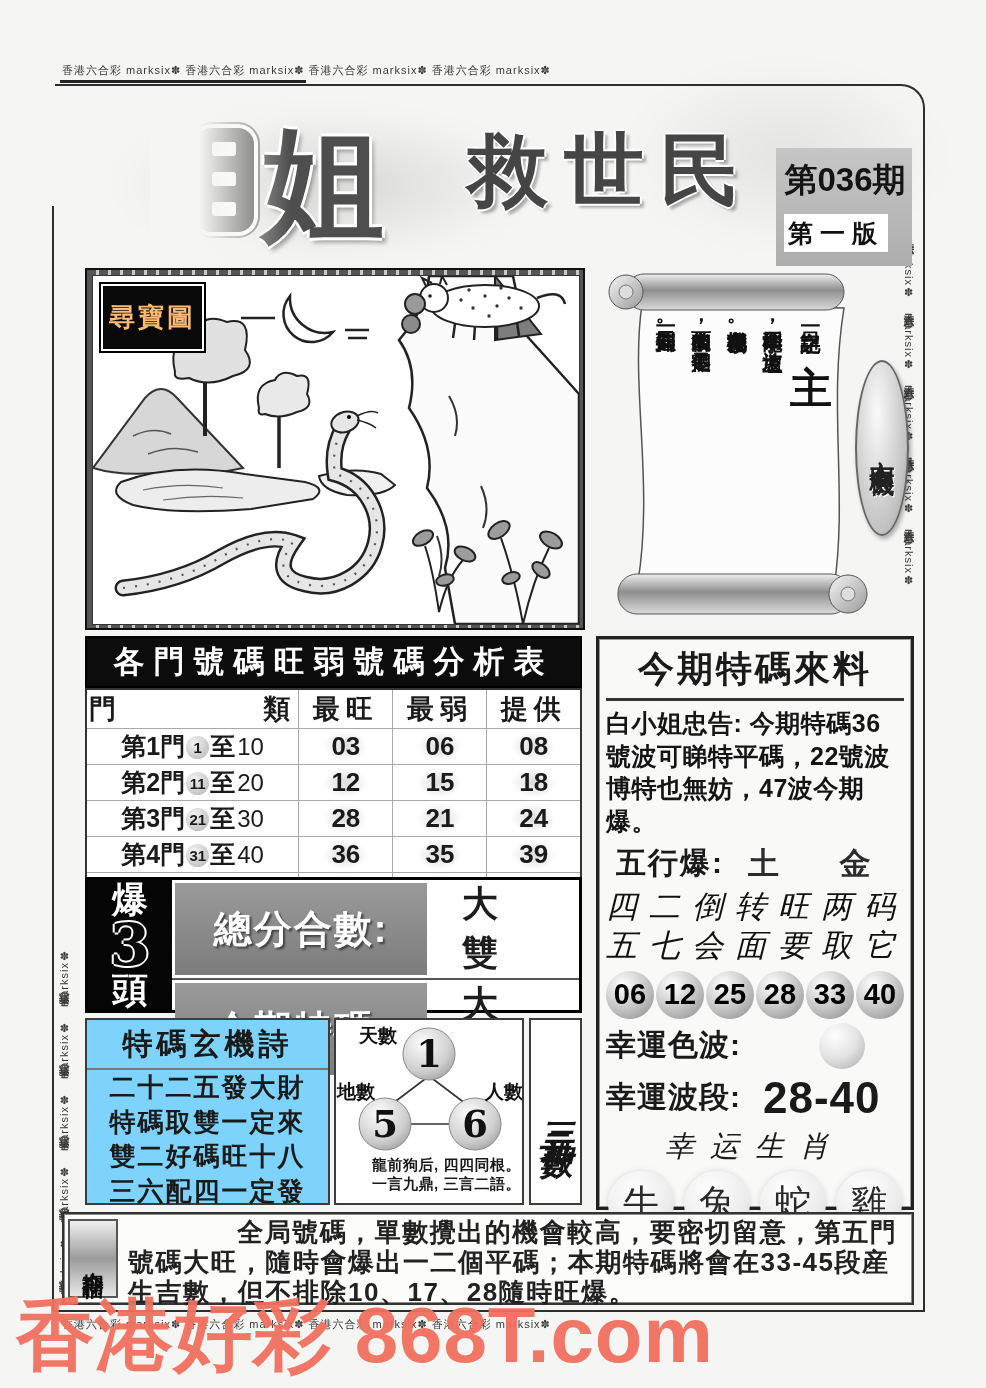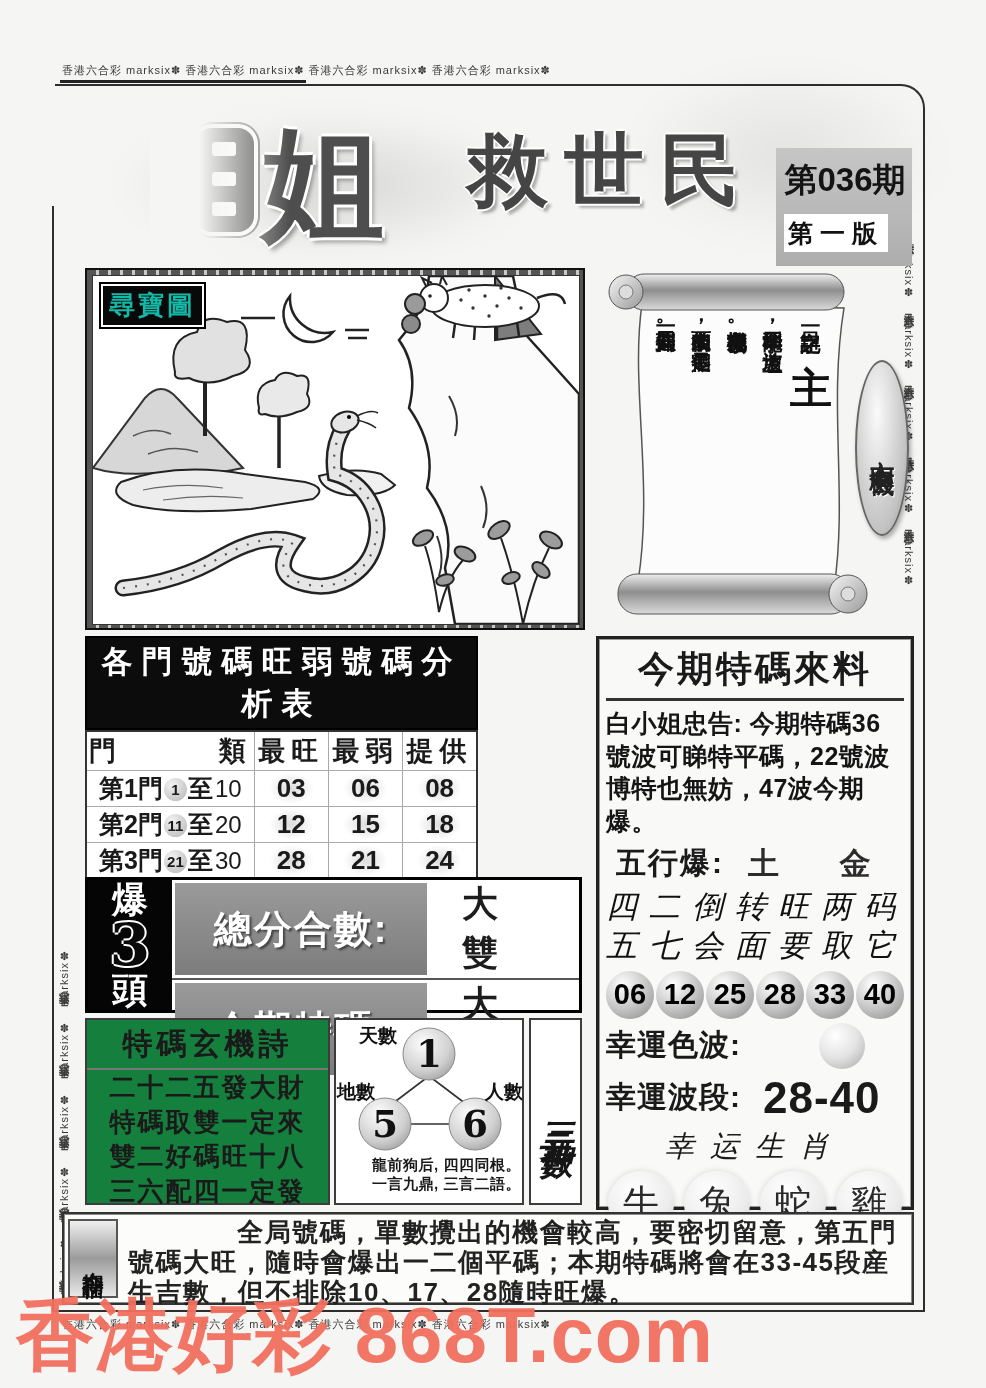--- a/index.html
+++ b/index.html
@@ -31,24 +31,24 @@
   #issue-box{position:absolute;left:776px;top:148px;width:136px;height:118px;
       background:linear-gradient(180deg,#c6c6c6,#adadad);}
   #issue{position:absolute;left:780px;top:158px;width:130px;text-align:center;font-size:33px;font-weight:bold;color:#141414;}
   #edition-box{position:absolute;left:784px;top:214px;width:104px;height:38px;background:#fff;
       display:flex;align-items:center;justify-content:center;}
   #edition{font-size:25px;font-weight:bold;letter-spacing:7px;color:#111;}
   
   #treasure{position:absolute;left:85px;top:268px;width:500px;height:362px;border:2px solid #111;
       background:repeating-linear-gradient(90deg,#555 0 9px,#c9c9c9 9px 12px);padding:5px;box-sizing:border-box;}
   #treasure-inner{position:relative;width:100%;height:100%;background:#fff;border:1px solid #333;}
-  #treasure-label{position:absolute;left:6px;top:6px;background:#090909;color:#14b8a6;font-size:26px;font-weight:bold;
-      letter-spacing:3px;padding:4px 8px;border:2px solid #000;box-shadow:0 0 0 2px #fff inset;}
-  
-  #table-wrap{position:absolute;left:85px;top:636px;width:393px;}
+  #treasure-label{position:absolute;left:6px;top:6px;background:#090909;color:#fdba74;font-size:26px;font-weight:bold;
+      letter-spacing:3px;padding:16px 8px;border:2px solid #000;box-shadow:0 0 0 2px #fff inset;}
+  
+  #table-wrap{position:absolute;left:85px;top:636px;width:497px;}
   #table-title{background:#0c0c0c;color:#fff;font-size:31px;font-weight:bold;text-align:center;
       letter-spacing:9px;padding:3px 0;border:2px solid #000;}
   table.an{border-collapse:collapse;width:100%;background:#fff;border:2px solid #333;}
   table.an th,table.an td{border:1px solid #a9a9a9;text-align:center;padding:1px 2px;}
   table.an th{font-size:27px;font-weight:bold;letter-spacing:6px;}
   th.gatehead{padding:0 14px;}
   th.gatehead span{display:inline-block;width:100%;display:flex;justify-content:space-between;font-size:27px;}
   td.gatecell{font-size:25px;font-weight:bold;text-align:left;padding-left:8px;white-space:nowrap;}
   .nc{display:inline-flex;align-items:center;justify-content:center;width:23px;height:23px;border-radius:50%;
       background:radial-gradient(circle at 35% 30%,#f2f2f2,#b5b5b5);font-size:15px;font-weight:bold;
@@ -66,21 +66,21 @@
       text-shadow:-2px 0 #fff,2px 0 #fff,0 -2px #fff,0 2px #fff;}
   #burst-rows{flex:1;display:flex;flex-direction:column;}
   .burst-row{flex:1;display:flex;border-bottom:2px solid #555;gap:12px;}
   .burst-row:last-child{border-bottom:none;}
   .burst-label{width:252px;background:linear-gradient(180deg,#9a9a9a,#7c7c7c);color:#fff;font-size:38px;
       font-weight:bold;display:flex;align-items:center;justify-content:center;letter-spacing:2px;
       text-shadow:2px 2px 2px rgba(0,0,0,.5);margin:3px;}
   .burst-value{flex:1;display:flex;align-items:center;justify-content:center;font-size:36px;font-weight:bold;
       color:#1d1d1d;letter-spacing:34px;padding-left:20px;}
   
-  #poem{position:absolute;left:85px;top:1018px;width:245px;height:187px;border:2px solid #3c3c3c;background:#15803d;
+  #poem{position:absolute;left:85px;top:1018px;width:245px;height:187px;border:2px solid #3c3c3c;background:#7dd3fc;
       box-sizing:border-box;}
   #poem-title{font-size:30px;font-weight:bold;text-align:center;letter-spacing:4px;padding:4px 0 3px;
       border-bottom:2px solid #777;}
   .poem-line{font-size:26px;font-weight:bold;text-align:center;letter-spacing:2px;line-height:1.33;}
   
   #tri{position:absolute;left:334px;top:1018px;width:190px;height:187px;border:2px solid #3c3c3c;background:#fff;
       box-sizing:border-box;}
   #tri svg{display:block;}
   .tri-cap{font-size:15px;font-weight:bold;text-align:center;line-height:1.25;letter-spacing:.5px;white-space:nowrap;padding-left:35px;}
   

